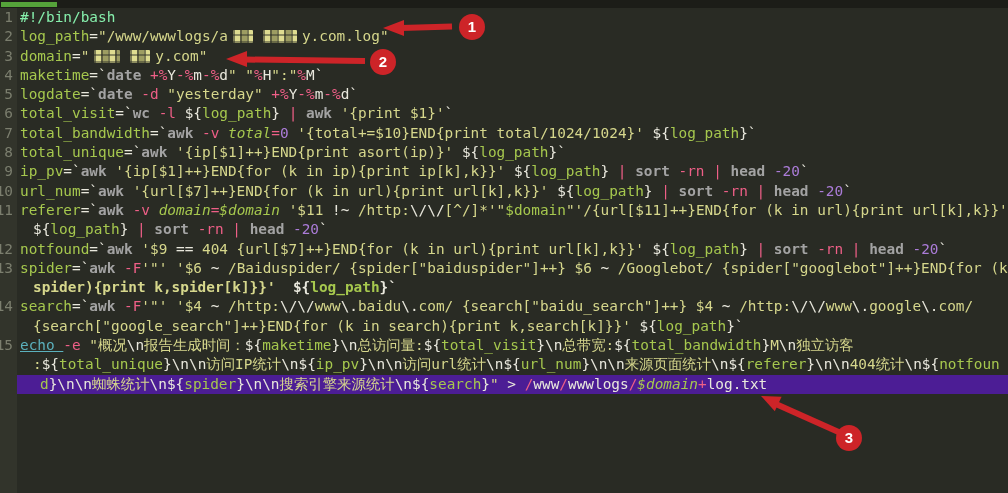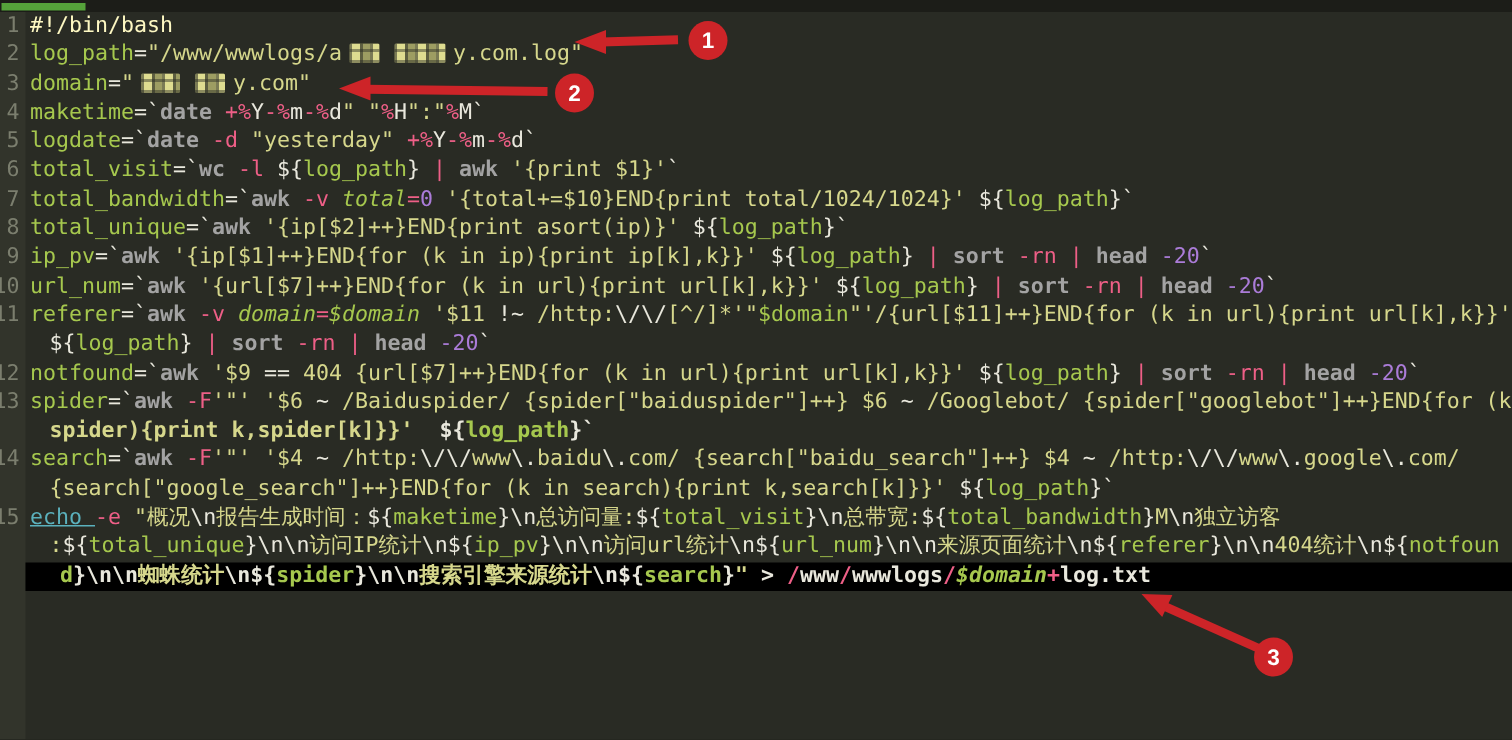--- a/index.html
+++ b/index.html
@@ -10,23 +10,23 @@
   #tabbar{position:absolute;left:0;top:0;width:1008px;height:8px;background:#1c1d18;}
   #tabbar .active-ind{position:absolute;left:1px;top:2px;width:56px;height:5px;background:#55a23a;}
   
   #gutter-strip{position:absolute;left:0;top:8px;width:17px;bottom:0;background:#32342b;}
   
   #code-area{position:absolute;left:0;top:8px;width:1008px;}
   .row{display:flex;height:19.3px;line-height:19.3px;white-space:pre;}
   .ln{flex:0 0 17px;display:inline-flex;justify-content:flex-end;align-items:center;
       padding-right:4px;box-sizing:border-box;overflow:hidden;color:#7b7e6e;}
   .txt{flex:1;min-width:0;padding-left:3px;overflow:hidden;}
-  .row.hl .txt{background:#000000;font-weight:bold;}
+  .row.hl .txt{background:#4c1d95;}
   
-  .cm{color:#fef9c3;}
+  .cm{color:#86efac;}
   .vr{color:#a6c84e;}
   .iv{color:#a6c84e;font-style:italic;}
   .pu{color:#e9e8dd;}
   .cd{color:#a3a3a3;font-weight:bold;}
   .op{color:#ee5f87;}
   .st{color:#d6d78c;}
   .nu{color:#ab7cd8;}
   .ec{color:#5bb1bd;text-decoration:underline;}
   
   .rd{display:inline-block;height:13px;vertical-align:-2px;margin:0 5px;border-radius:1px;
@@ -52,21 +52,21 @@
   <div id="gutter-strip"></div>
 
   <div id="code-area">
       <div class="row"><span class="ln">1</span><span class="txt"><span class="cm">#!/bin/bash</span></span></div>
       <div class="row"><span class="ln">2</span><span class="txt"><span class="vr">log_path</span><span class="pu">=</span><span class="st">"/www/wwwlogs/a</span><span class="rd" style="width: 20px;"></span><span class="rd" style="width: 34px;"></span><span class="st">y.com.log"</span></span></div>
       <div class="row"><span class="ln">3</span><span class="txt"><span class="vr">domain</span><span class="pu">=</span><span class="st">"</span><span class="rd" style="width: 26px;"></span><span class="rd" style="width: 20px;"></span><span class="st">y.com"</span></span></div>
       <div class="row"><span class="ln">4</span><span class="txt"><span class="vr">maketime</span><span class="pu">=</span><span class="pu">`</span><span class="cd">date </span><span class="op">+%</span><span class="pu">Y</span><span class="op">-%</span><span class="pu">m</span><span class="op">-%</span><span class="pu">d</span><span class="st">" "</span><span class="op">%</span><span class="pu">H</span><span class="st">":"</span><span class="op">%</span><span class="pu">M</span><span class="pu">`</span></span></div>
       <div class="row"><span class="ln">5</span><span class="txt"><span class="vr">logdate</span><span class="pu">=</span><span class="pu">`</span><span class="cd">date </span><span class="op">-d</span><span class="pu"> </span><span class="st">"yesterday" </span><span class="op">+%</span><span class="pu">Y</span><span class="op">-%</span><span class="pu">m</span><span class="op">-%</span><span class="pu">d</span><span class="pu">`</span></span></div>
       <div class="row"><span class="ln">6</span><span class="txt"><span class="vr">total_visit</span><span class="pu">=</span><span class="pu">`</span><span class="cd">wc </span><span class="op">-l</span><span class="pu"> ${</span><span class="vr">log_path</span><span class="pu">} </span><span class="op">|</span><span class="pu"> </span><span class="cd">awk </span><span class="st">'{print $1}'</span><span class="pu">`</span></span></div>
       <div class="row"><span class="ln">7</span><span class="txt"><span class="vr">total_bandwidth</span><span class="pu">=</span><span class="pu">`</span><span class="cd">awk </span><span class="op">-v </span><span class="iv">total</span><span class="op">=</span><span class="nu">0</span><span class="pu"> </span><span class="st">'{total+=$10}END{print total/1024/1024}'</span><span class="pu"> ${</span><span class="vr">log_path</span><span class="pu">}`</span></span></div>
-      <div class="row"><span class="ln">8</span><span class="txt"><span class="vr">total_unique</span><span class="pu">=</span><span class="pu">`</span><span class="cd">awk </span><span class="st">'{ip[$2]++}END{print asort(ip)}'</span><span class="pu"> ${</span><span class="vr">log_path</span><span class="pu">}`</span></span></div>
+      <div class="row"><span class="ln">8</span><span class="txt"><span class="vr">total_unique</span><span class="pu">=</span><span class="pu">`</span><span class="cd">awk </span><span class="st">'{ip[$1]++}END{print asort(ip)}'</span><span class="pu"> ${</span><span class="vr">log_path</span><span class="pu">}`</span></span></div>
       <div class="row"><span class="ln">9</span><span class="txt"><span class="vr">ip_pv</span><span class="pu">=</span><span class="pu">`</span><span class="cd">awk </span><span class="st">'{ip[$1]++}END{for (k in ip){print ip[k],k}}'</span><span class="pu"> ${</span><span class="vr">log_path</span><span class="pu">} </span><span class="op">|</span><span class="pu"> </span><span class="cd">sort </span><span class="op">-rn</span><span class="pu"> </span><span class="op">|</span><span class="pu"> </span><span class="cd">head </span><span class="nu">-20</span><span class="pu">`</span></span></div>
       <div class="row"><span class="ln">10</span><span class="txt"><span class="vr">url_num</span><span class="pu">=</span><span class="pu">`</span><span class="cd">awk </span><span class="st">'{url[$7]++}END{for (k in url){print url[k],k}}'</span><span class="pu"> ${</span><span class="vr">log_path</span><span class="pu">} </span><span class="op">|</span><span class="pu"> </span><span class="cd">sort </span><span class="op">-rn</span><span class="pu"> </span><span class="op">|</span><span class="pu"> </span><span class="cd">head </span><span class="nu">-20</span><span class="pu">`</span></span></div>
       <div class="row"><span class="ln">11</span><span class="txt"><span class="vr">referer</span><span class="pu">=</span><span class="pu">`</span><span class="cd">awk </span><span class="op">-v </span><span class="iv">domain</span><span class="op">=</span><span class="iv">$domain</span><span class="pu"> </span><span class="st">'$11 </span><span class="pu">!~</span><span class="st"> /http:</span><span class="pu">\/\/</span><span class="st">[^/]*'"</span><span class="vr">$domain</span><span class="st">"'/{url[$11]++}END{for (k in url){print url[k],k}}'</span></span></div>
       <div class="row"><span class="ln"></span><span class="txt" style="padding-left: 16px;"><span class="pu">${</span><span class="vr">log_path</span><span class="pu">} </span><span class="op">|</span><span class="pu"> </span><span class="cd">sort </span><span class="op">-rn</span><span class="pu"> </span><span class="op">|</span><span class="pu"> </span><span class="cd">head </span><span class="nu">-20</span><span class="pu">`</span></span></div>
       <div class="row"><span class="ln">12</span><span class="txt"><span class="vr">notfound</span><span class="pu">=</span><span class="pu">`</span><span class="cd">awk </span><span class="st">'$9 </span><span class="pu">== </span><span class="st">404 {url[$7]++}END{for (k in url){print url[k],k}}'</span><span class="pu"> ${</span><span class="vr">log_path</span><span class="pu">} </span><span class="op">|</span><span class="pu"> </span><span class="cd">sort </span><span class="op">-rn</span><span class="pu"> </span><span class="op">|</span><span class="pu"> </span><span class="cd">head </span><span class="nu">-20</span><span class="pu">`</span></span></div>
       <div class="row"><span class="ln">13</span><span class="txt"><span class="vr">spider</span><span class="pu">=</span><span class="pu">`</span><span class="cd">awk </span><span class="op">-F</span><span class="st">'"'</span><span class="pu"> </span><span class="st">'$6 </span><span class="pu">~</span><span class="st"> /Baiduspider/ {spider["baiduspider"]++} $6 </span><span class="pu">~</span><span class="st"> /Googlebot/ {spider["googlebot"]++}END{for (k in</span></span></div>
       <div class="row"><span class="ln"></span><span class="txt" style="padding-left: 16px; font-weight: bold;"><span class="st">spider){print k,spider[k]}}'</span><span class="pu">  ${</span><span class="vr">log_path</span><span class="pu">}`</span></span></div>
       <div class="row"><span class="ln">14</span><span class="txt"><span class="vr">search</span><span class="pu">=</span><span class="pu">`</span><span class="cd">awk </span><span class="op">-F</span><span class="st">'"'</span><span class="pu"> </span><span class="st">'$4 </span><span class="pu">~</span><span class="st"> /http:</span><span class="pu">\/\/</span><span class="st">www</span><span class="pu">\.</span><span class="st">baidu</span><span class="pu">\.</span><span class="st">com/ {search["baidu_search"]++} $4 </span><span class="pu">~</span><span class="st"> /http:</span><span class="pu">\/\/</span><span class="st">www</span><span class="pu">\.</span><span class="st">google</span><span class="pu">\.</span><span class="st">com/</span></span></div>
       <div class="row"><span class="ln"></span><span class="txt" style="padding-left: 16px;"><span class="st">{search["google_search"]++}END{for (k in search){print k,search[k]}}'</span><span class="pu"> ${</span><span class="vr">log_path</span><span class="pu">}`</span></span></div>
       <div class="row"><span class="ln">15</span><span class="txt"><span class="ec">echo </span><span class="op">-e</span><span class="pu"> </span><span class="st">"概况</span><span class="pu">\n</span><span class="st">报告生成时间：</span><span class="pu">${</span><span class="vr">maketime</span><span class="pu">}</span><span class="pu">\n</span><span class="st">总访问量:</span><span class="pu">${</span><span class="vr">total_visit</span><span class="pu">}</span><span class="pu">\n</span><span class="st">总带宽:</span><span class="pu">${</span><span class="vr">total_bandwidth</span><span class="pu">}</span><span class="st">M</span><span class="pu">\n</span><span class="st">独立访客</span></span></div>

